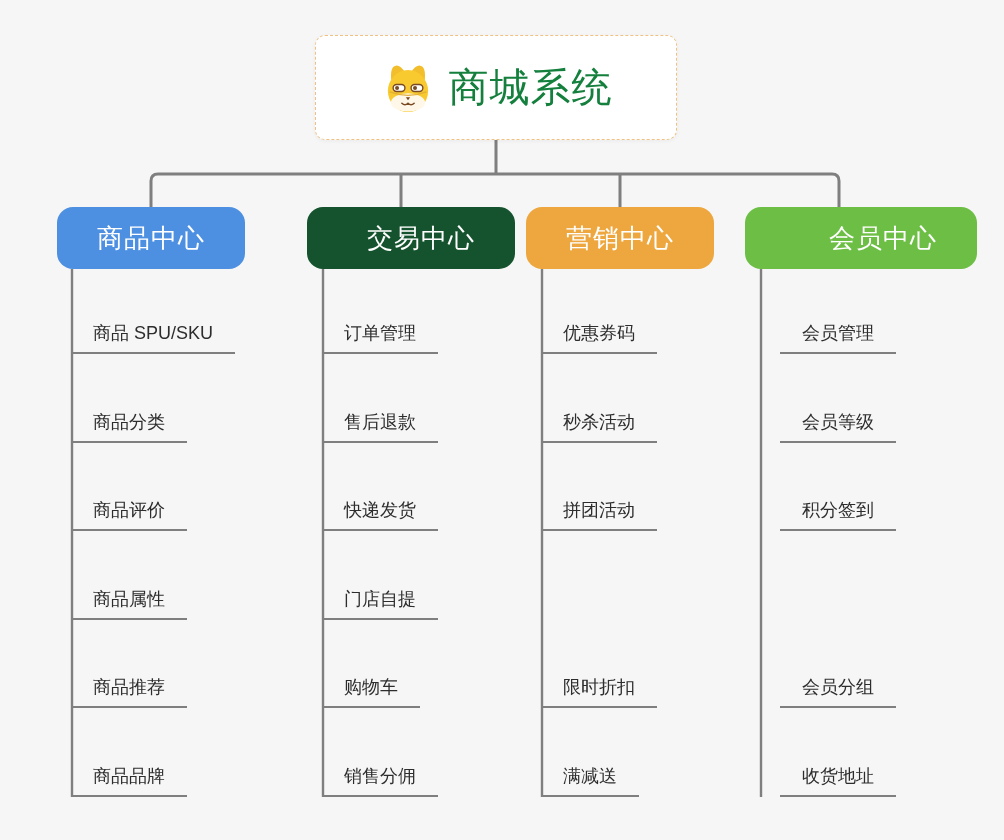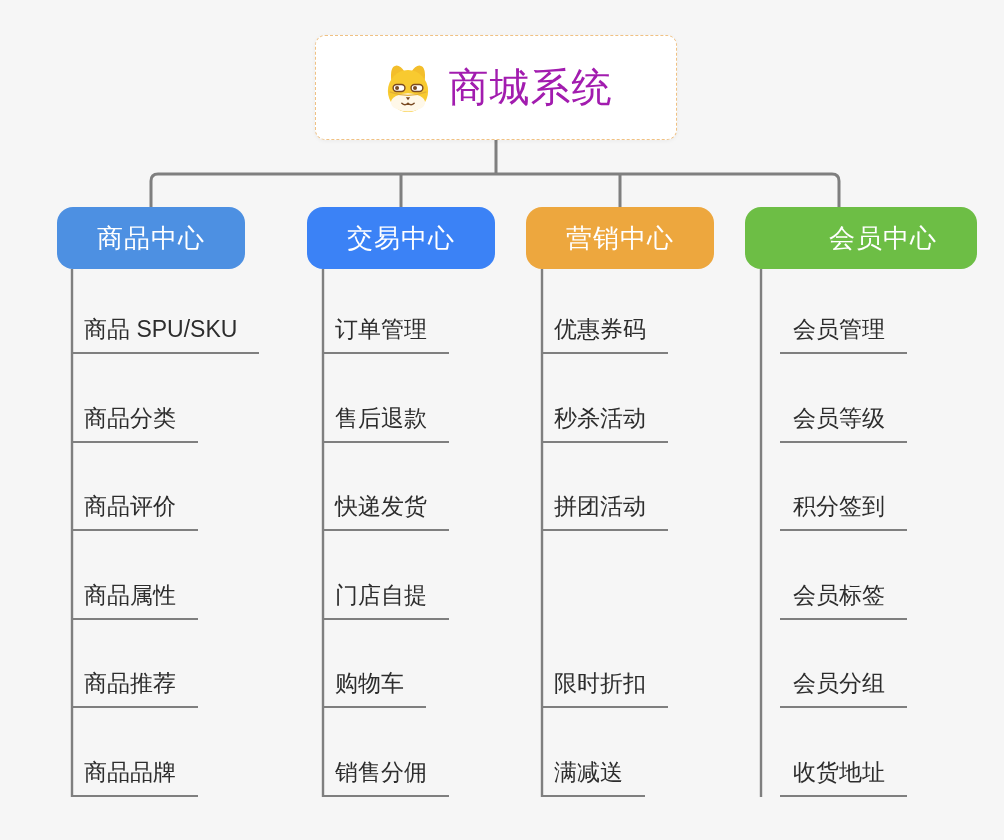--- a/index.html
+++ b/index.html
@@ -7,31 +7,31 @@
     position:relative;width:1004px;height:840px;background:#F6F6F6;
     font-family:"Liberation Sans","DejaVu Sans",sans-serif;overflow:hidden;
   }
   .connectors{position:absolute;left:0;top:0;width:1004px;height:840px;}
   .root{
     position:absolute;left:315px;top:35px;width:362px;height:105px;box-sizing:border-box;
     background:#ffffff;border:1px dashed #F0C183;border-radius:10px;
     display:flex;align-items:center;justify-content:center;gap:13px;
     box-shadow:0 1px 4px rgba(0,0,0,0.05);
   }
-  .root-label{font-size:40px;color:#a21caf;letter-spacing:1px;}
+  .root-label{font-size:40px;color:#15803d;letter-spacing:1px;}
   .branch{
     position:absolute;top:207px;width:188px;height:62px;border-radius:16px;
     display:flex;align-items:center;justify-content:center;
     color:#ffffff;font-size:26px;letter-spacing:1px;
   }
   .b1{left:57px}.b2{left:307px}.b3{left:526px}.b4{left:745px}
   .item{
     position:absolute;box-sizing:border-box;height:46px;white-space:nowrap;
-    display:flex;align-items:flex-end;padding:0 22px 7px 13px;
-    border-bottom:2px solid #7F7F7F;font-size:23px;color:#2D2D2D;cursor:default;text-align:center;
+    display:flex;align-items:flex-end;padding:0 22px 7px 22px;
+    border-bottom:2px solid #7F7F7F;font-size:18px;color:#2D2D2D;cursor:default;text-align:center;
   }
   .c1{left:71px}.c2{left:322px}.c3{left:541px}.c4{left:780px}
   .r1{top:308px}.r2{top:397px}.r3{top:485px}.r4{top:574px}.r5{top:662px}.r6{top:751px}
 </style>
 </head>
 <body>
 
 <div class="canvas">
 
   <svg class="connectors" width="1004" height="840" viewBox="0 0 1004 840" fill="none">
@@ -64,21 +64,21 @@
         <path d="M29.5 41 L34.5 41 L32 44.5 Z" fill="#7A4A22"></path>
         <path d="M25 48 Q28.5 51.5 32 48 Q35.5 51.5 39 48" fill="none" stroke="#7A4A22" stroke-width="1.8" stroke-linecap="round"></path>
       </svg>
     </span>
     <span class="root-label">商城系统</span>
   </div>
 
   <div class="branch b1" style="background-color: rgb(77, 144, 226);">
     <span>商品中心</span>
   </div>
-  <div class="branch b2" style="background-color: #3b82f6;">
+  <div class="branch b2" style="background-color: #14532d; padding-left: 20px;">
     <span>交易中心</span>
   </div>
   <div class="branch b3" style="background-color: rgb(237, 167, 62);">
     <span>营销中心</span>
   </div>
   <div class="branch b4" style="background-color: rgb(109, 190, 69); padding-left: 44px;">
     <span>会员中心</span>
   </div>
 
   <div class="item c1 r1">商品 SPU/SKU</div>
@@ -97,17 +97,16 @@
 
   <div class="item c3 r1">优惠券码</div>
   <div class="item c3 r2">秒杀活动</div>
   <div class="item c3 r3">拼团活动</div>
   <div class="item c3 r5">限时折扣</div>
   <div class="item c3 r6">满减送</div>
 
   <div class="item c4 r1">会员管理</div>
   <div class="item c4 r2">会员等级</div>
   <div class="item c4 r3">积分签到</div>
-  <div class="item c4 r4">会员标签</div>
   <div class="item c4 r5">会员分组</div>
   <div class="item c4 r6">收货地址</div>
 
 </div>
 
 </body></html>

